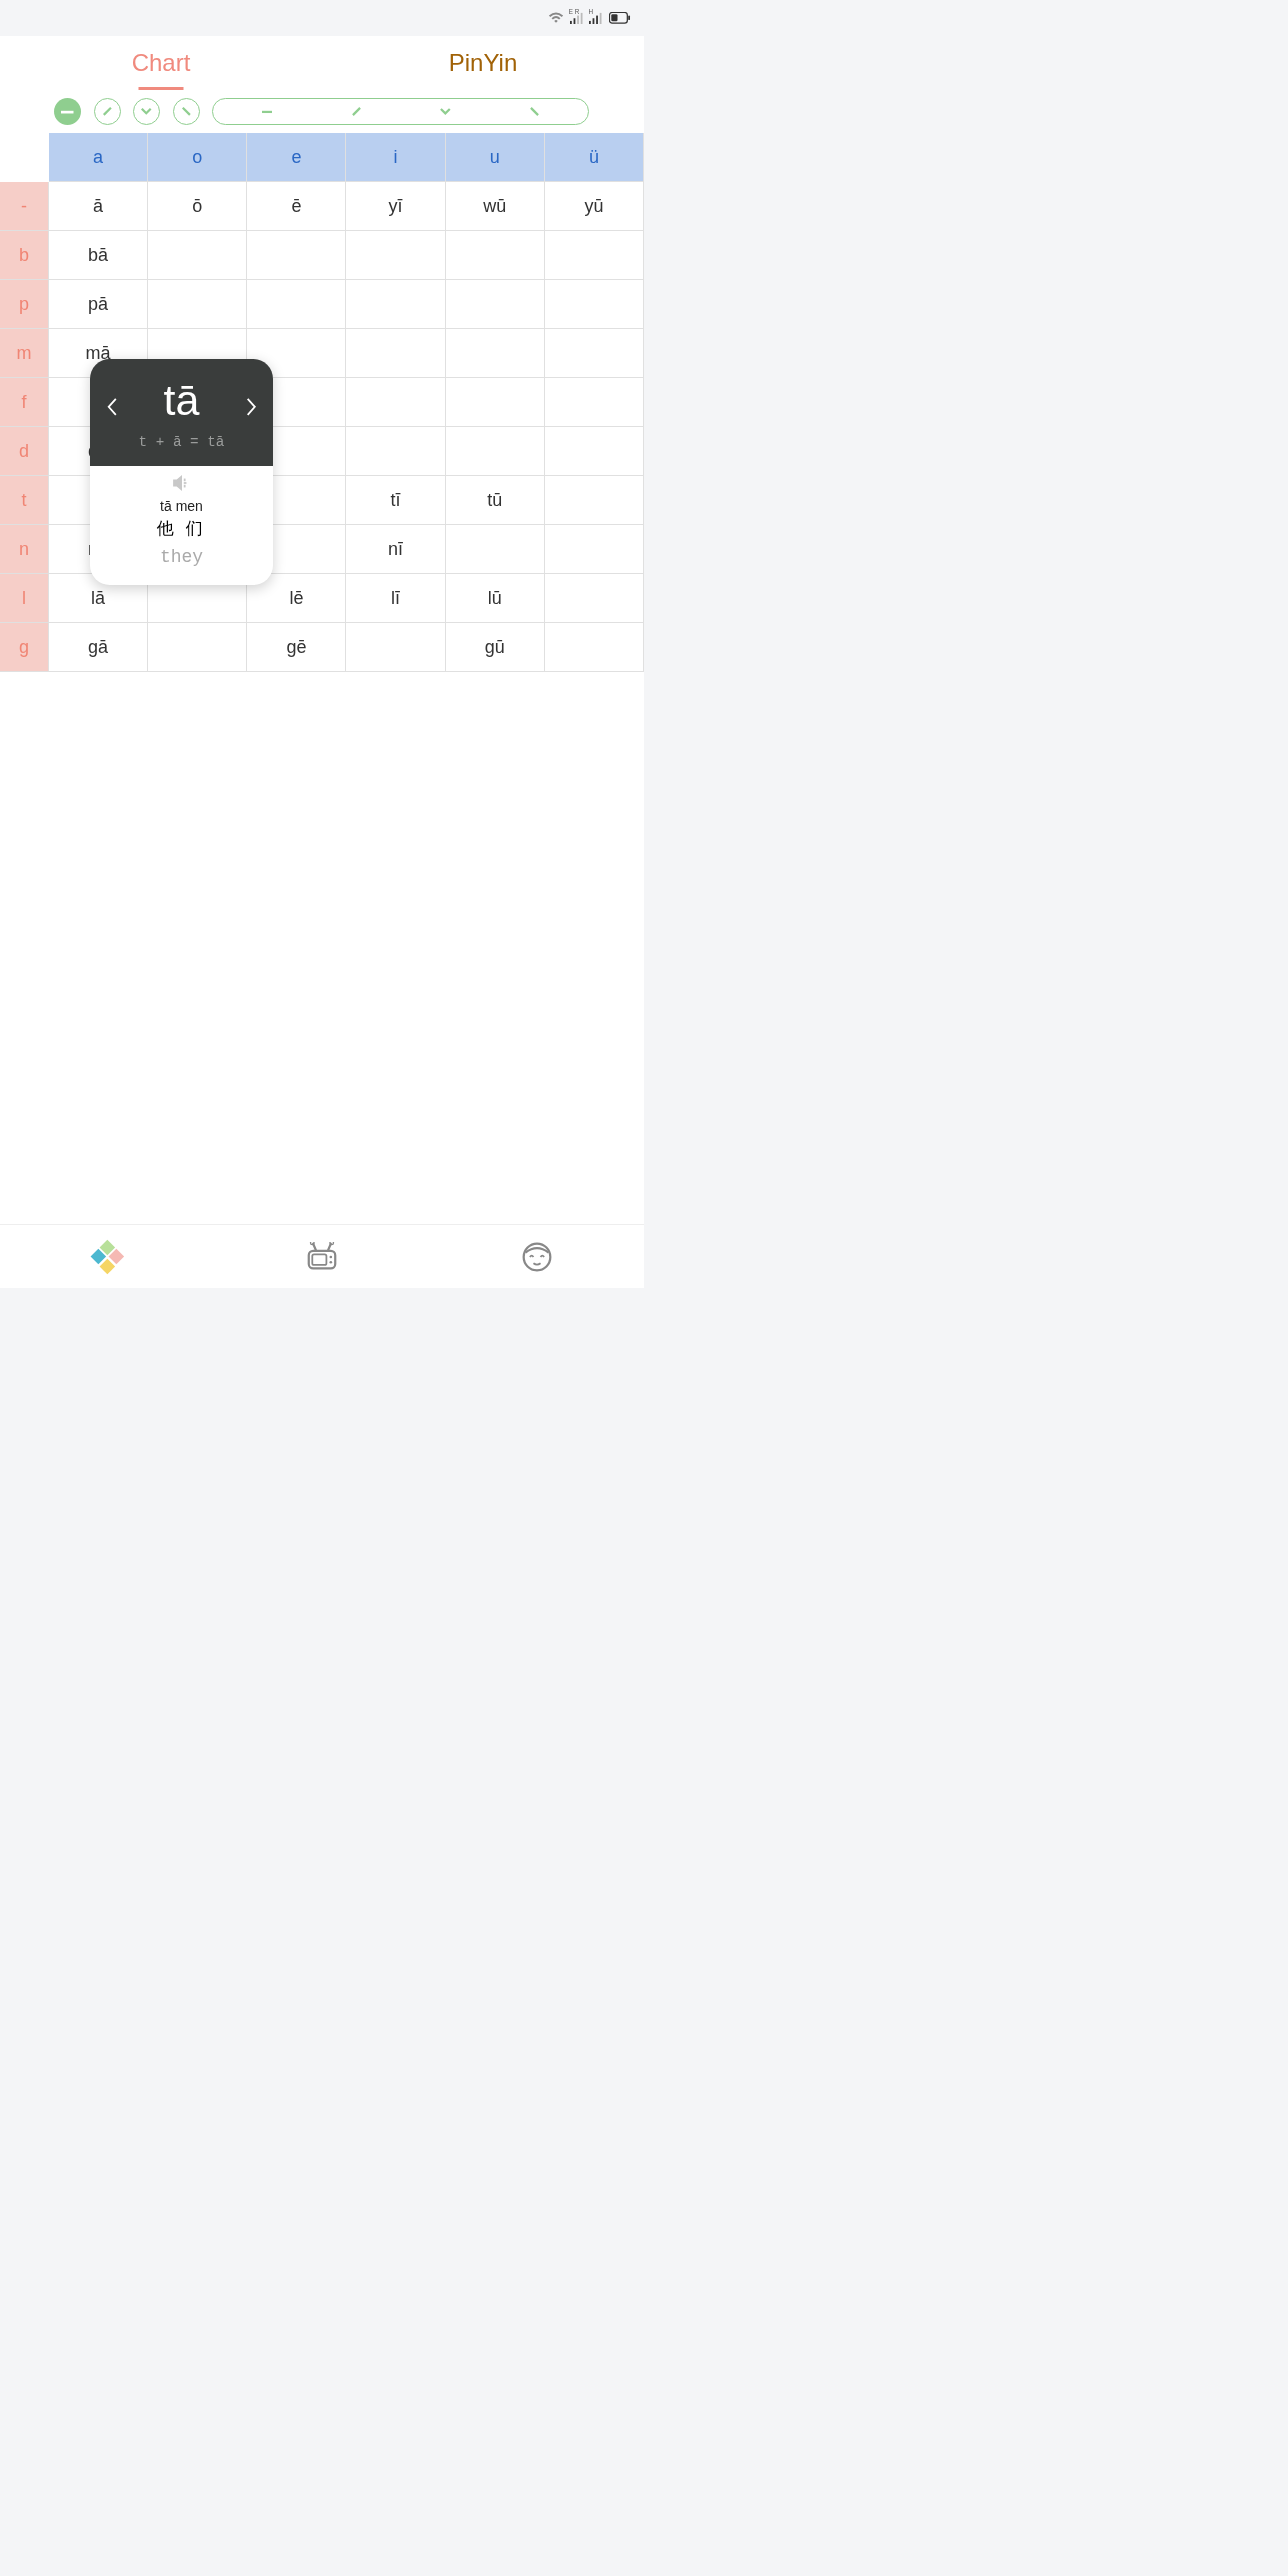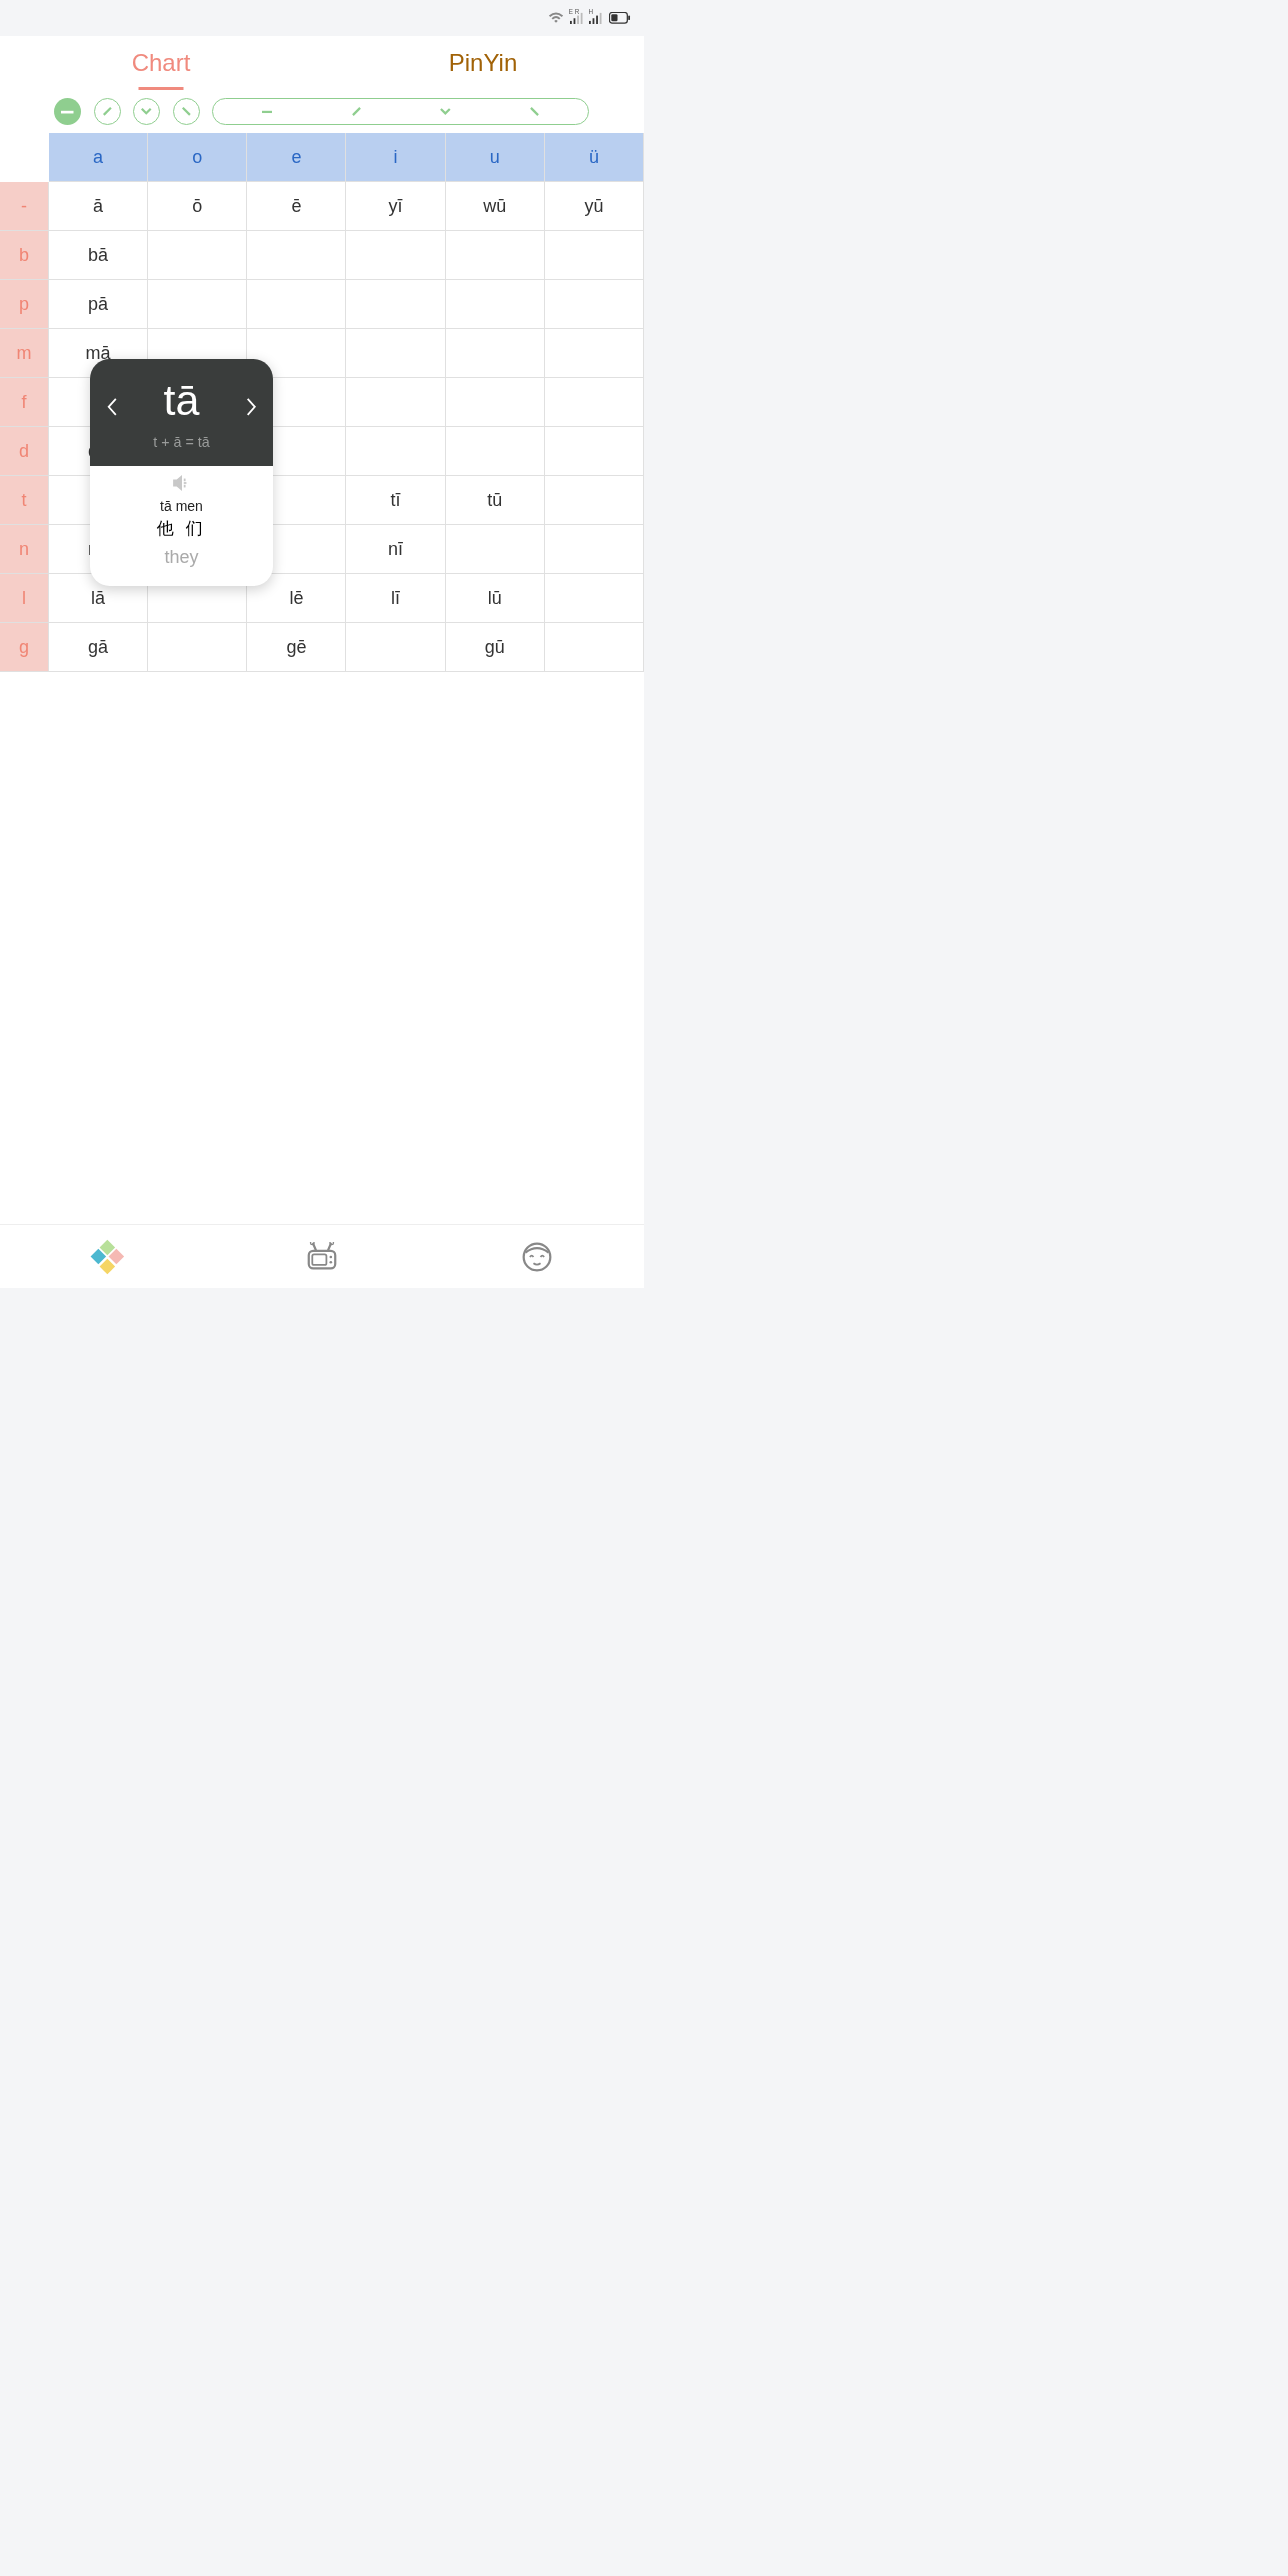--- a/index.html
+++ b/index.html
@@ -165,20 +165,21 @@
     .popup-pinyin {
       color: #ffffff;
       font-size: 43px;
       line-height: 1;
       font-weight: 400;
     }
     .popup-decomp {
       color: #9a9c9b;
       font-size: 14.3px;
       margin-top: 12.5px;
+      font-family: Liberation Mono, monospace;
     }
     .popup-body {
       padding: 9px 10.7px 18px 10.7px;
       text-align: center;
     }
     .sound-icon {
       color: #c8c8c8;
       margin-bottom: 7.2px;
       display: flex;
       justify-content: center;
@@ -190,20 +191,21 @@
     }
     .word-hanzi {
       font-size: 17px;
       color: #000000;
       margin-bottom: 7.2px;
       letter-spacing: 3.6px;
     }
     .word-meaning {
       font-size: 18px;
       color: #aaa;
+      font-family: Liberation Mono, monospace;
     }
     .bottom-nav {
       position: absolute;
       bottom: 0;
       left: 0;
       right: 0;
       height: 64px;
       background: #ffffff;
       display: flex;
       align-items: center;

